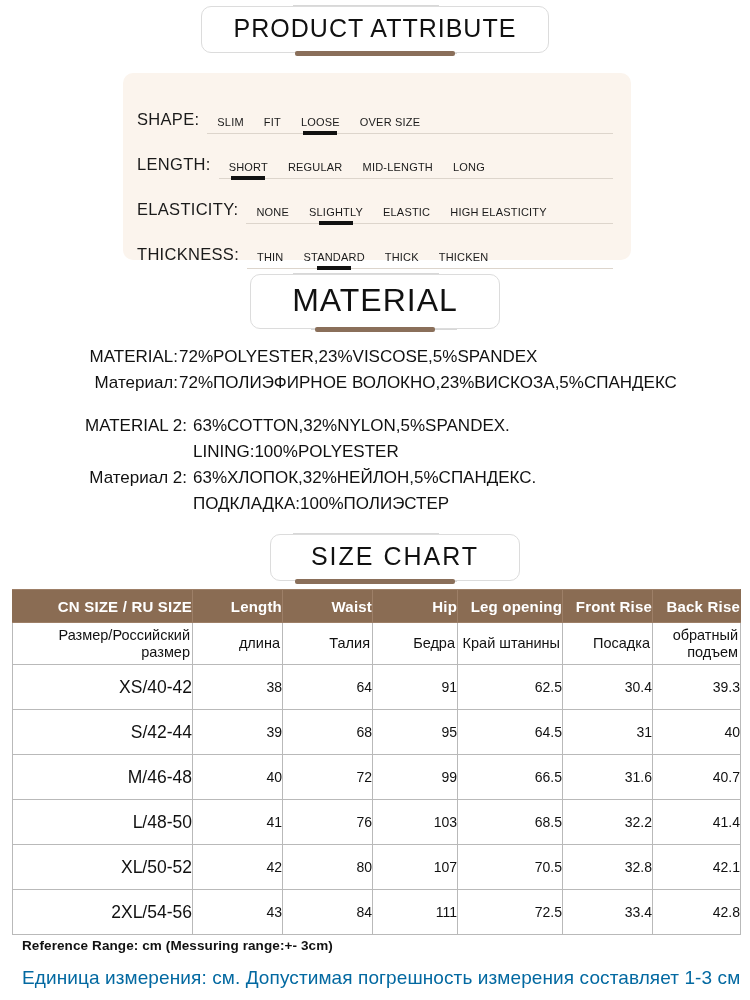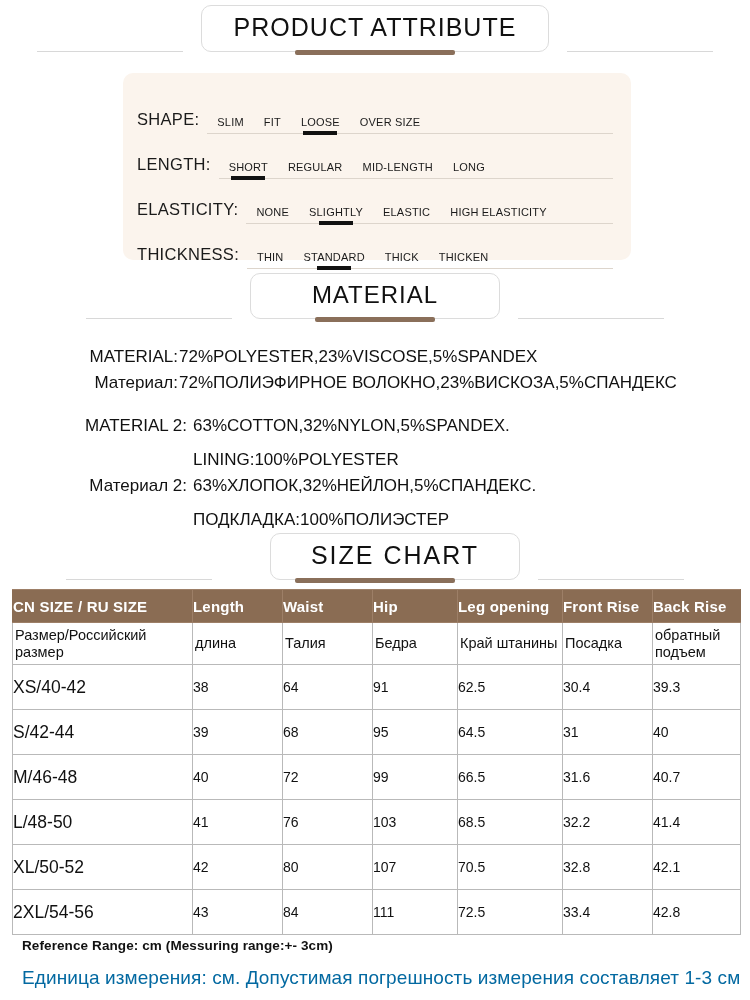--- a/index.html
+++ b/index.html
@@ -10,24 +10,25 @@
     background: #ffffff;
     font-family: "Liberation Sans", sans-serif;
     color: #1a1a1a;
     overflow: hidden;
     position: relative;
   }
 
   
   .section-head {
     display: flex;
-    align-items: flex-end;
+    align-items: center;
     justify-content: center;
     gap: 0;
     position: relative;
+    flex-direction: column;
   }
   .rule {
     height: 1px;
     background: #d8d8d8;
     flex: 0 0 auto;
   }
   .rule-left  { width: 146px; margin-right: 18px; }
   .rule-right { width: 146px; margin-left: 18px; }
 
   .badge-wrap { position: relative; flex: 0 0 auto; }
@@ -102,21 +103,21 @@
     left: 50%;
     transform: translateX(-50%);
     bottom: -5px;
     width: 34px;
     height: 4px;
     background: #111;
   }
 
   
   #head-material { position: absolute; top: 273px; left: 0; width: 750px; }
-  #head-material .badge { width: 250px; font-size: 24px; }
+  #head-material .badge { width: 250px; font-size: 32px; }
   #head-material .badge-accent { width: 120px; }
 
   .material-block {
     position: absolute;
     top: 344px;
     left: 0;
     width: 750px;
   }
   .mat-line {
     display: flex;
@@ -132,38 +133,38 @@
     text-align: right;
     flex: 0 0 146px;
   }
   .mat-key-wide {
     width: 155px;
     flex: 0 0 155px;
     text-align: right;
   }
   .mat-val { padding-left: 1px; }
   .mat-val-sp { padding-left: 6px; }
-  .mat-cont-2 { padding-left: 161px; margin-top: 8px; }
+  .mat-cont-2 { padding-left: 161px; }
 
   
   #head-size { position: absolute; top: 533px; left: 0; width: 750px; }
   #head-size .badge { width: 250px; font-size: 25px; letter-spacing: 2px; margin-left: 40px; }
   #head-size .badge-accent { width: 160px; }
 
   .size-table {
     position: absolute;
     top: 589px;
     left: 12px;
     width: 728px;
     border-collapse: collapse;
     table-layout: fixed;
   }
   .size-table td, .size-table th {
     border: 1px solid #b9b9b9;
-    text-align: left;
+    text-align: right;
     vertical-align: middle;
   }
   .size-table thead th {
     background: #8a6c53;
     color: #ffffff;
     font-size: 15px;
     font-weight: bold;
     height: 33px;
     border-color: #9d7f67;
     letter-spacing: 0.2px;

